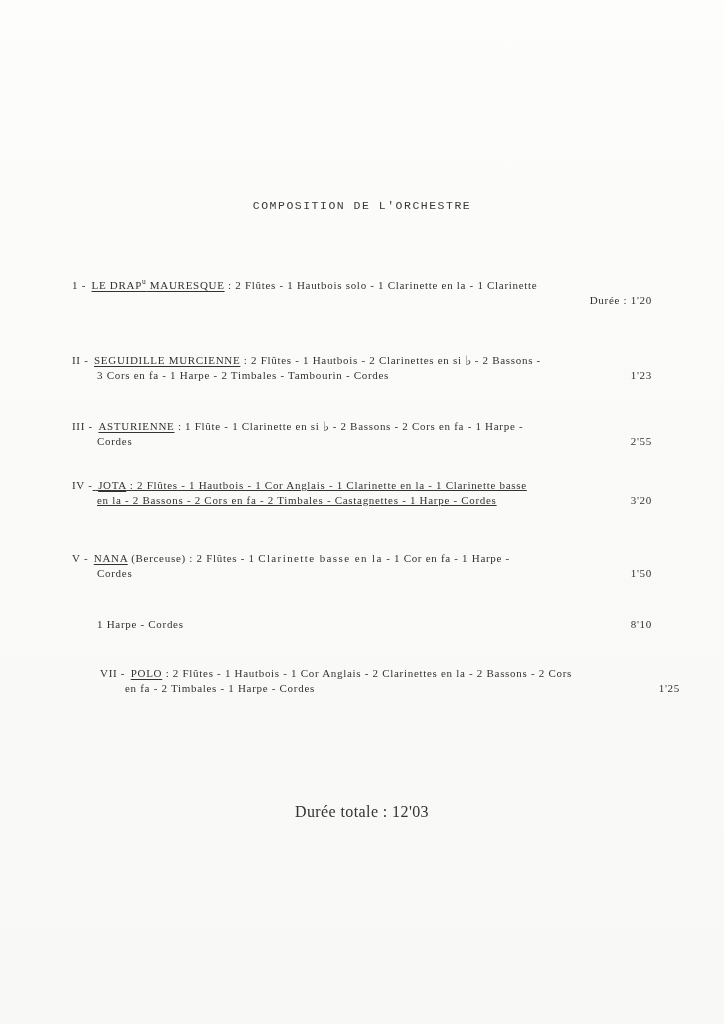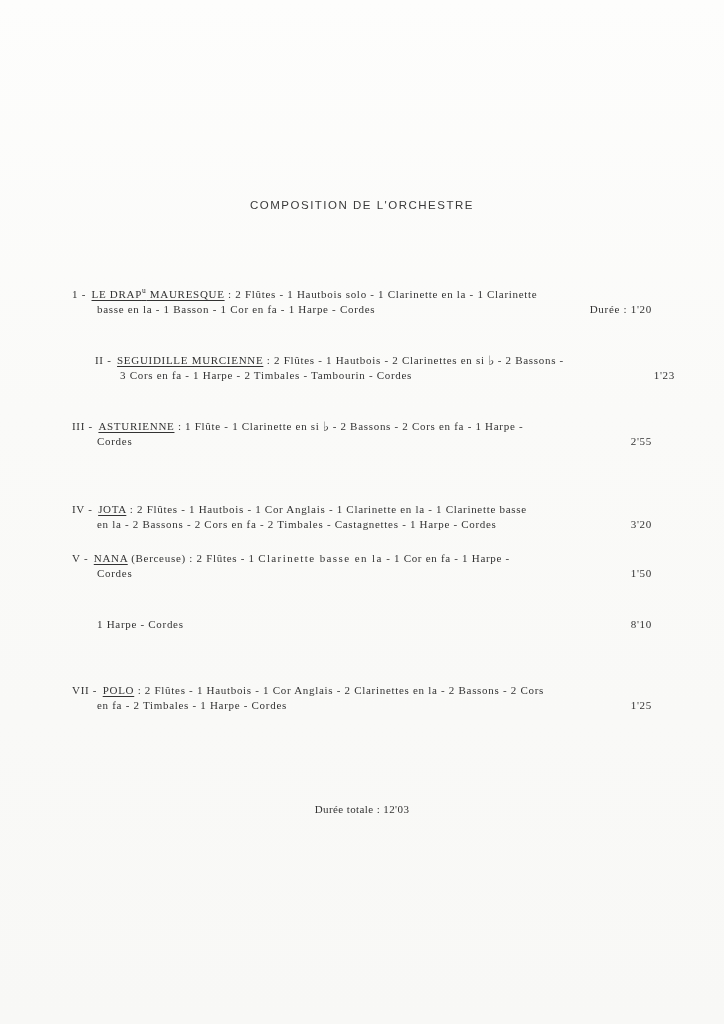--- a/index.html
+++ b/index.html
@@ -35,21 +35,21 @@
   }
   .doc-title {
     position: absolute;
     left: 0;
     top: 199px;
     width: 724px;
     text-align: center;
     font-size: 11.5px;
     letter-spacing: 1.5px;
     color: #3a3a3a;
-    font-family: Liberation Sans, sans-serif;
+    font-family: Liberation Mono, monospace;
   }
   .movement {
     position: absolute;
     left: 72px;
     width: 580px;
     color: #333333;
     font-size: 11px;
     line-height: 14.5px;
   }
   .mv-line {
@@ -90,49 +90,48 @@
   .dur-inline {
     position: absolute;
     right: 0;
   }
   .total {
     position: absolute;
     left: 0;
     top: 803px;
     width: 724px;
     text-align: center;
-    font-size: 11px;
+    font-size: 16px;
     color: #333333;
     letter-spacing: 0.4px;
   }
-  .m1 { top: 287px; }
-  .m2 { top: 353px; margin-left: 23px; }
+  .m1 { top: 278px; }
+  .m2 { top: 353px; }
   .m3 { top: 419px; }
-  .m4 { top: 502px; }
+  .m4 { top: 478px; text-decoration: underline; }
   .m5 { top: 551px; }
   .m6 { top: 617px; }
-  .m7 { top: 683px; }
+  .m7 { top: 666px; margin-left: 28px; }
 </style>
 </head>
 <body>
 
 <div class="page">
   <div class="paper-tint"></div>
 
   <div class="content">
 
     <div class="doc-title">COMPOSITION DE L'ORCHESTRE</div>
 
     <div class="movement m1">
       <div class="mv-line mv-line-1">
         <span class="num spaced-lite">1 -</span>
         <span>&nbsp;</span><span class="title-mv spaced-lite"><span>LE DRAP</span><span class="sup">u</span><span> MAURESQUE</span></span><span class="spaced-lite"> : 2 Flûtes - 1 Hautbois solo - 1 Clarinette en la - 1  Clarinette</span>
       </div>
       <div class="mv-line mv-line-2">
-        <span class="spaced-lite">basse en la - 1 Basson - 1 Cor en fa - 1 Harpe - Cordes</span>
         <span class="dur-inline spaced-lite">Durée : 1'20</span>
       </div>
     </div>
 
     <div class="movement m2">
       <div class="mv-line mv-line-1">
         <span class="num spaced-lite">II -</span>
         <span>&nbsp;</span><span class="title-mv spaced-lite">SEGUIDILLE MURCIENNE</span><span class="spaced-lite"> : 2 Flûtes - 1 Hautbois - 2 Clarinettes en si </span><span class="flat">♭</span><span class="spaced-lite"> - 2 Bassons -</span>
       </div>
       <div class="mv-line mv-line-2">

